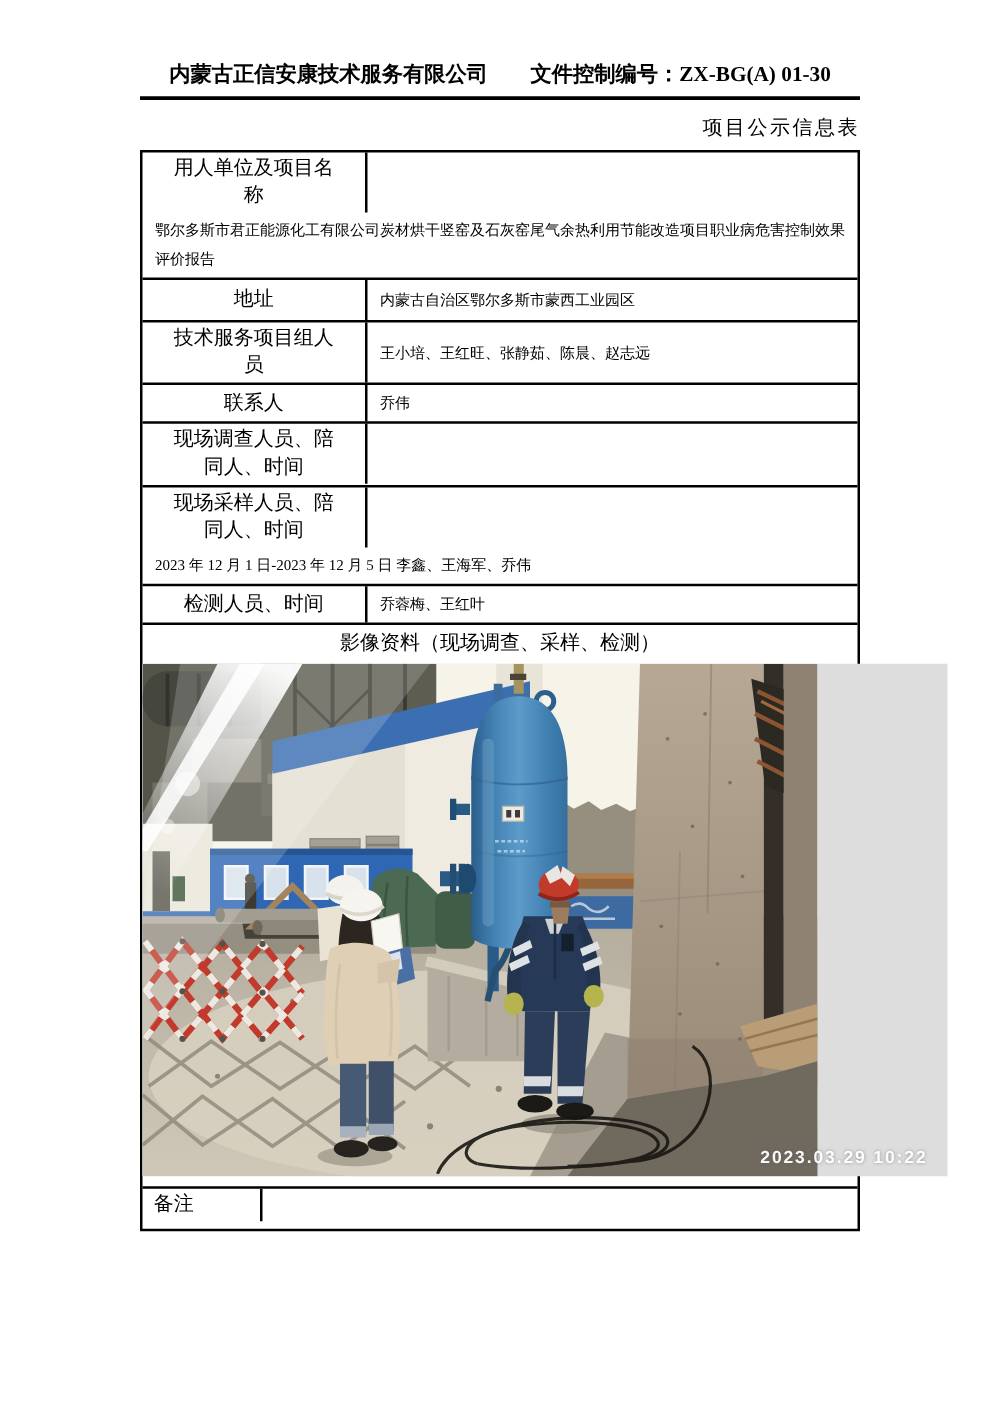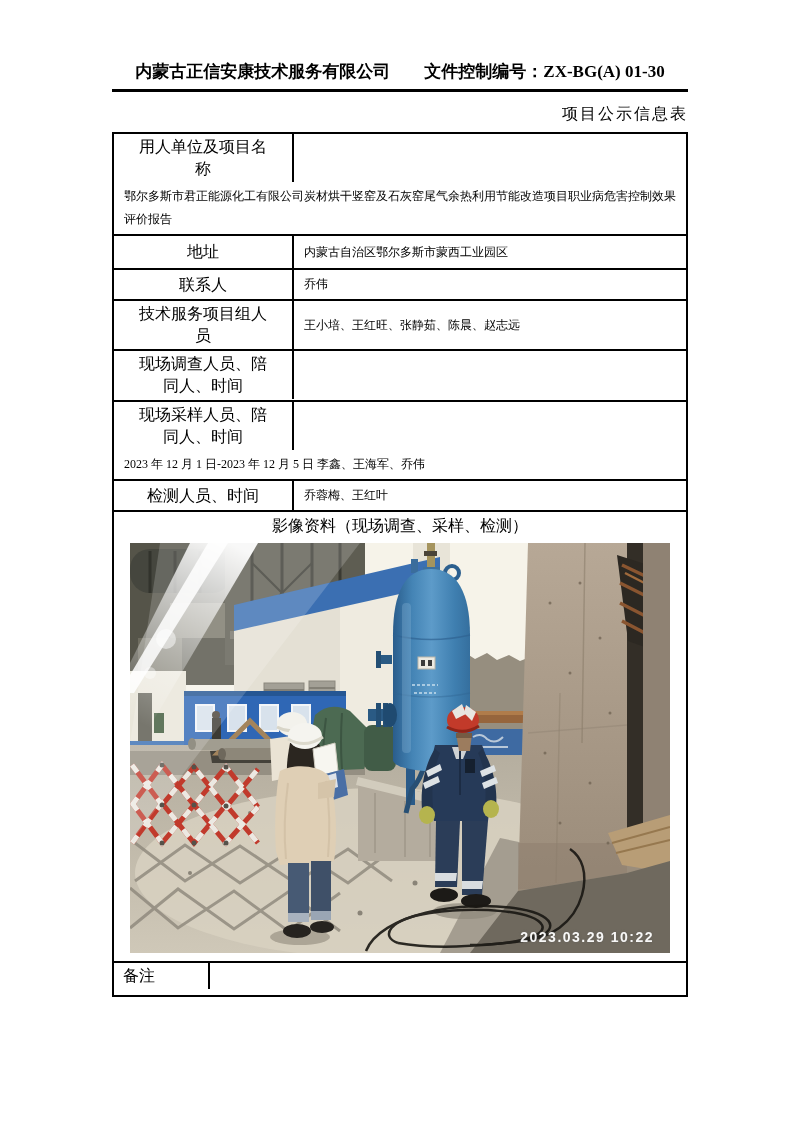--- a/index.html
+++ b/index.html
@@ -1,33 +1,33 @@
 <!DOCTYPE html>
 <html><head>
 <meta charset="utf-8">
 <style>
   html,body{margin:0;padding:0;background:#fff;}
   .page{width:800px;height:1131px;background:#fff;position:relative;overflow:hidden;
         font-family:"Liberation Serif","DejaVu Serif",serif;color:#000;}
-  .content{width:576px;margin:12px auto;border-radius:19px;}
+  .content{width:576px;margin:0 auto;border-radius:19px;}
   .doc-header{padding-top:48px;text-align:center;font-weight:bold;font-size:17px;white-space:nowrap;}
   .doc-header .gap{display:inline-block;width:34px;}
   .header-rule{border-bottom:3px solid #000;margin-top:6px;}
   .doc-title{font-size:16px;font-weight:normal;text-align:right;margin:12px 0 7px 0;letter-spacing:2px;}
   .tbl{border:2px solid #000;}
   .tbl > div + div{border-top:2px solid #000;}
   .row{display:flex;align-items:stretch;}
   .lbl{width:180px;box-sizing:border-box;border-right:2px solid #000;display:flex;align-items:center;
        justify-content:center;text-align:center;padding:2px 19px;font-size:16px;line-height:22px;}
   .val{flex:1;display:flex;align-items:center;box-sizing:border-box;
        padding:3px 8px 3px 10px;font-size:12px;line-height:23px;}
   .r1{min-height:66px;flex-direction:column;} .r2{min-height:32px;} .r3{min-height:29px;} .r4{min-height:46px;}
   .r5{min-height:49px;flex-direction:column;} .r6{min-height:48px;flex-direction:column;} .r7{min-height:29px;} .r9{min-height:28px;flex-direction:column;}
   .media-caption{text-align:center;font-size:16px;padding:4px 0;}
-  .photo{width:540px;height:410px;margin:2px auto 8px auto;position:relative;background:#ddd;}
+  .photo{width:644px;height:410px;margin:2px auto 8px auto;position:relative;background:#ddd;}
   .photo svg{display:block;}
   .timestamp{position:absolute;right:16px;bottom:8px;color:#fff;
              font-family:"Liberation Sans","DejaVu Sans",sans-serif;font-size:14px;font-weight:bold;
              letter-spacing:1.5px;opacity:.95;text-shadow:0 0 3px rgba(90,90,90,.6);}
   .remark-lbl{width:96px;justify-content:flex-start;text-align:left;padding:2px 6px 2px 9px;}
 </style>
 </head>
 <body>
 
 <div class="page">
@@ -40,27 +40,27 @@
 
     <div class="tbl">
       <div class="row r1">
         <div class="lbl">用人单位及项目名称</div>
         <div class="val">鄂尔多斯市君正能源化工有限公司炭材烘干竖窑及石灰窑尾气余热利用节能改造项目职业病危害控制效果评价报告</div>
       </div>
       <div class="row r2">
         <div class="lbl">地址</div>
         <div class="val">内蒙古自治区鄂尔多斯市蒙西工业园区</div>
       </div>
+      <div class="row r4">
+        <div class="lbl">技术服务项目组人员</div>
+        <div class="val">王小培、王红旺、张静茹、陈晨、赵志远</div>
+      </div>
       <div class="row r3">
         <div class="lbl">联系人</div>
         <div class="val">乔伟</div>
-      </div>
-      <div class="row r4">
-        <div class="lbl">技术服务项目组人员</div>
-        <div class="val">王小培、王红旺、张静茹、陈晨、赵志远</div>
       </div>
       <div class="row r5">
         <div class="lbl">现场调查人员、陪同人、时间</div>
       </div>
       <div class="row r6">
         <div class="lbl">现场采样人员、陪同人、时间</div>
         <div class="val">2023 年 12 月 1 日-2023 年 12 月 5 日 李鑫、王海军、乔伟</div>
       </div>
       <div class="row r7">
         <div class="lbl">检测人员、时间</div>

